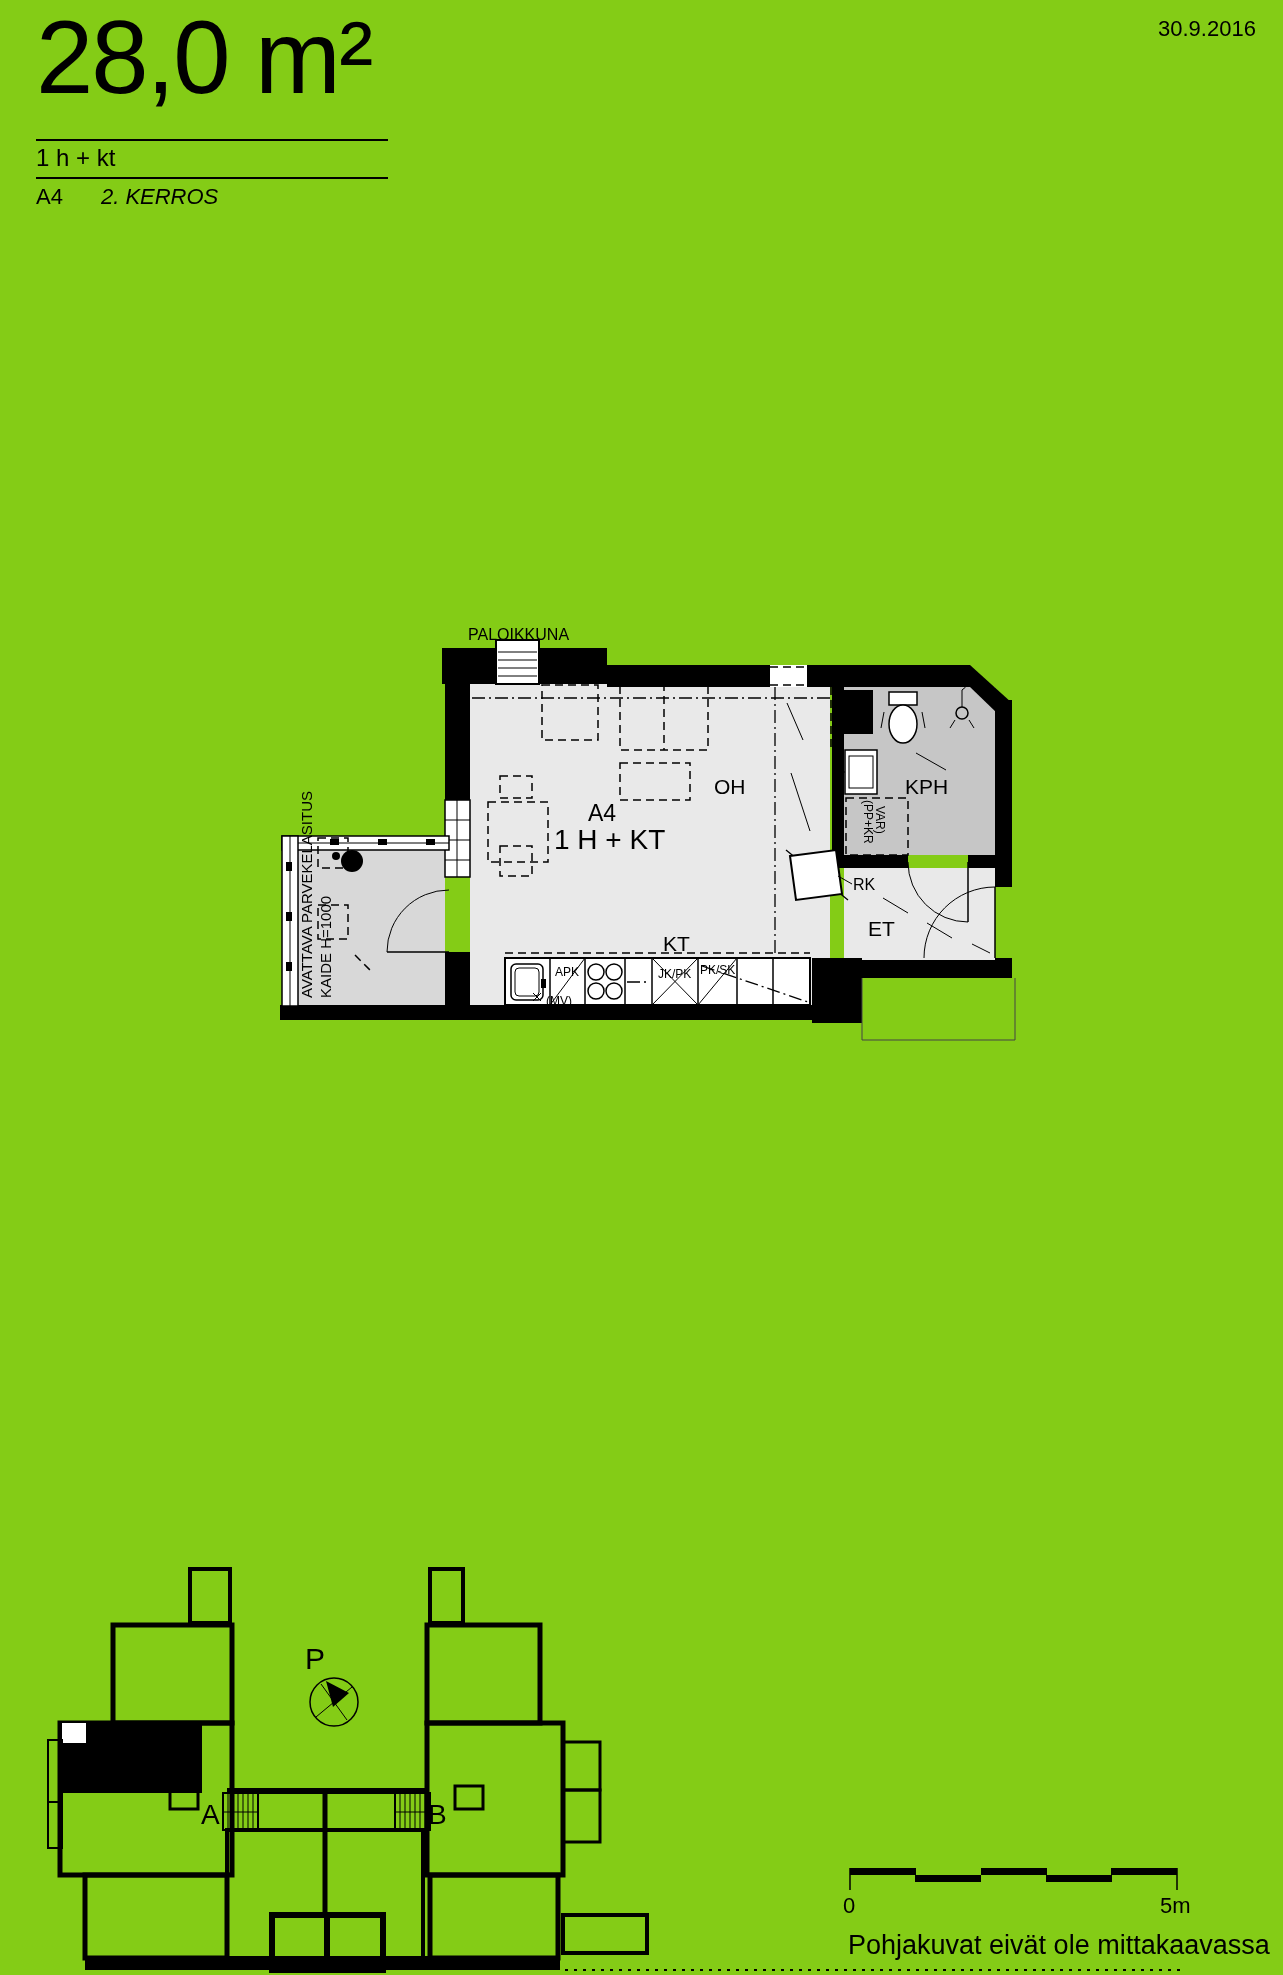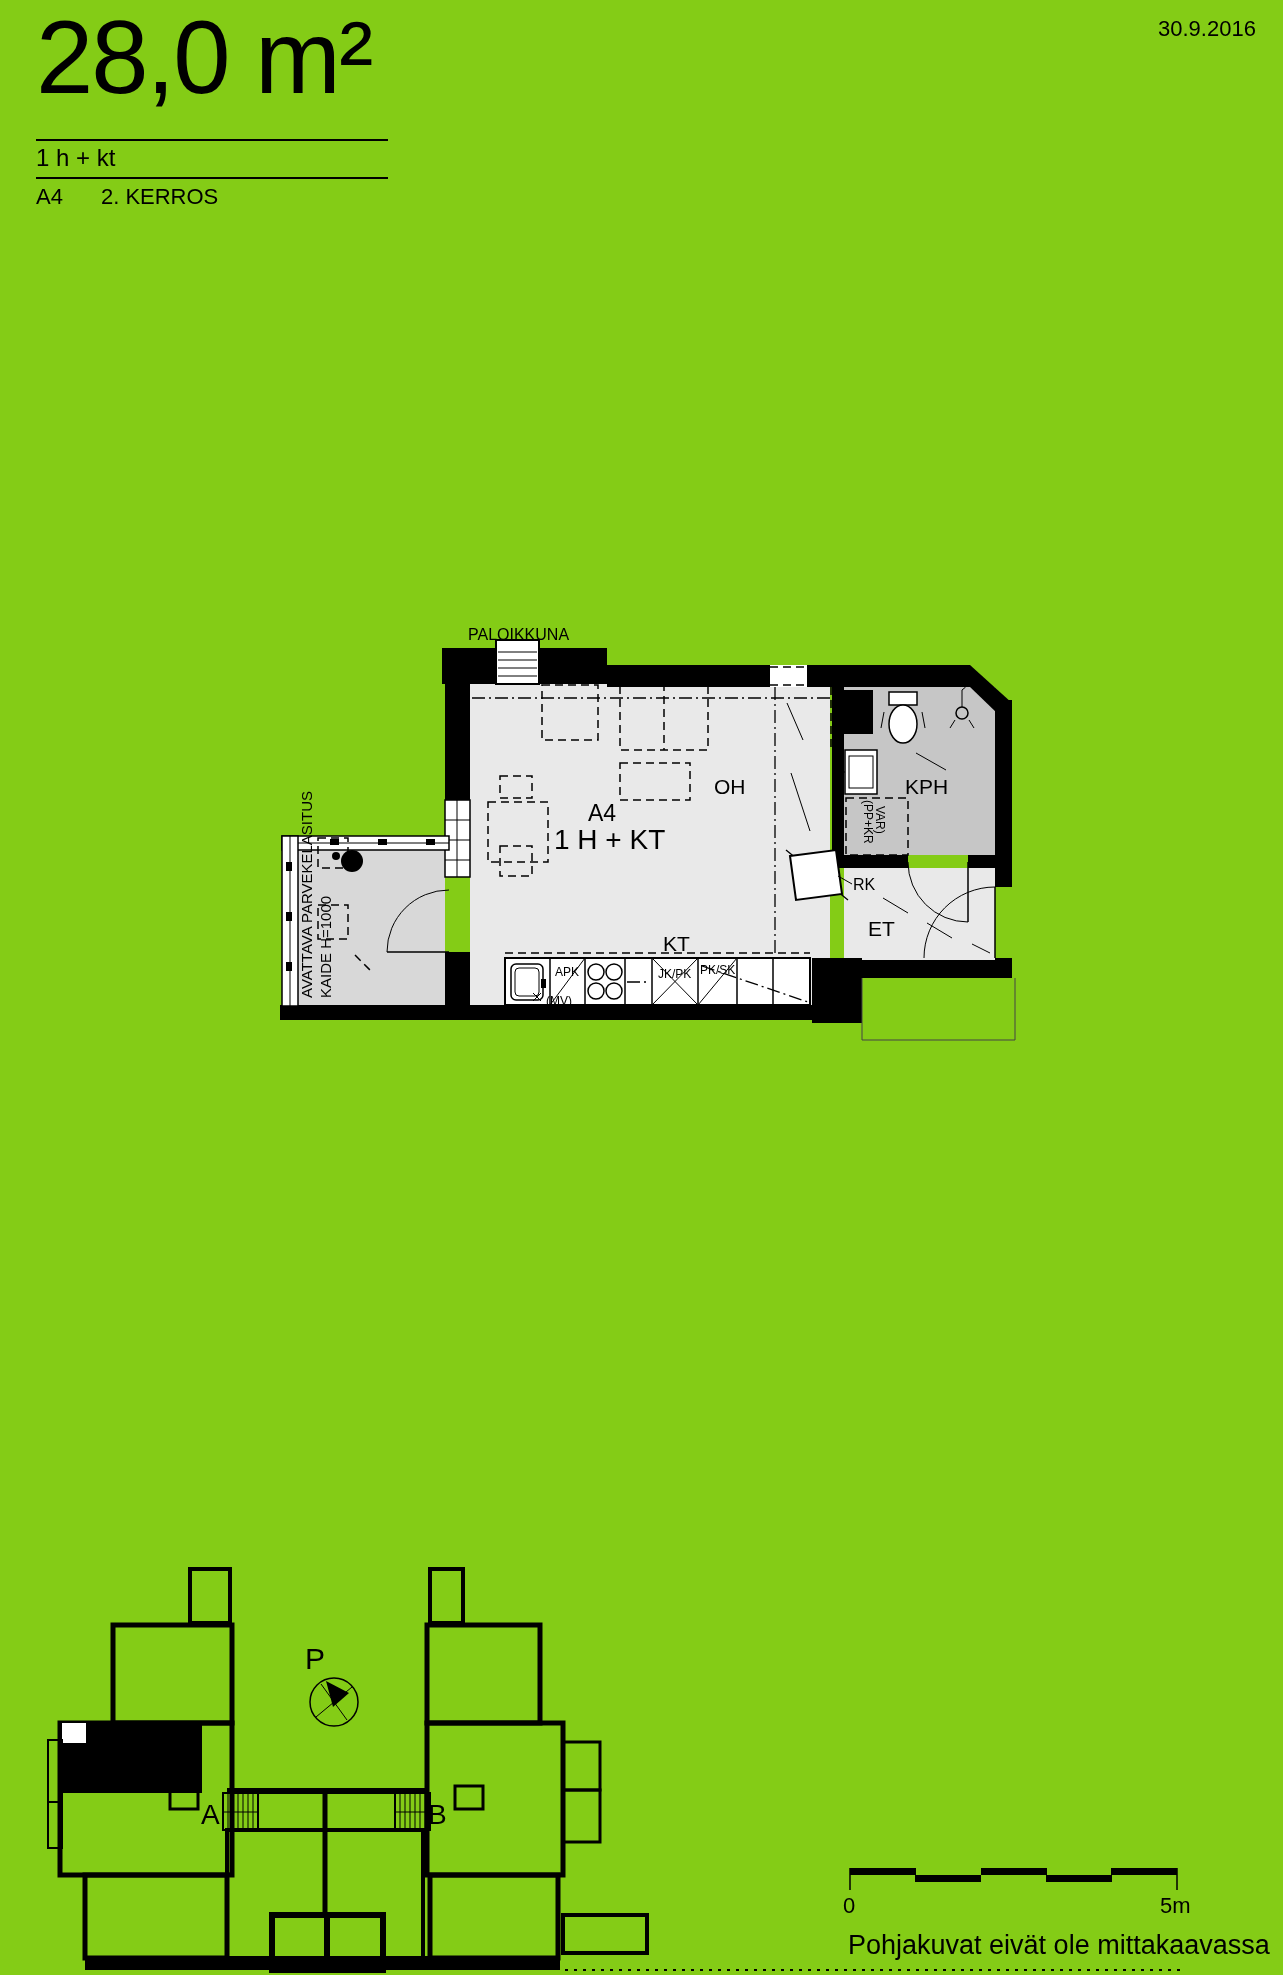--- a/index.html
+++ b/index.html
@@ -5,21 +5,21 @@
   html,body{margin:0;padding:0;background:#fff;}
   #page{position:relative;width:1283px;height:1975px;background:#84cc16;overflow:hidden;
         font-family:"Liberation Sans",sans-serif;color:#000;}
   .abs{position:absolute;}
   #area-title{left:36px;top:4px;font-size:103px;letter-spacing:-2px;line-height:1.05;}
   .hrule{left:36px;width:352px;height:0;border-top:2px solid #000;}
   #rule1{top:139px;}
   #rule2{top:177px;}
   #room-config{left:36px;top:144px;font-size:24px;}
   #unit-floor-row{left:36px;top:184px;font-size:22px;}
-  #unit-floor-row .floor-label{margin-left:38px;}
+  #unit-floor-row .floor-label{margin-left:38px;font-style:italic;}
   #date{left:1133px;top:16px;font-size:22px;margin-left:25px;}
   #disclaimer{left:848px;top:1930px;font-size:27px;}
   svg{position:absolute;left:0;top:0;}
   svg text{font-family:"Liberation Sans",sans-serif;fill:#000;}
   .wall{fill:#000;stroke:none;}
   .thin{stroke:#000;stroke-width:1.5;fill:none;}
   .thin2{stroke:#000;stroke-width:1;fill:none;}
   .dash{stroke:#000;stroke-width:1.5;fill:none;stroke-dasharray:8 5;}
   .dashdot{stroke:#000;stroke-width:1.3;fill:none;stroke-dasharray:13 4 2 4;}
   .wfill{fill:#fff;}

